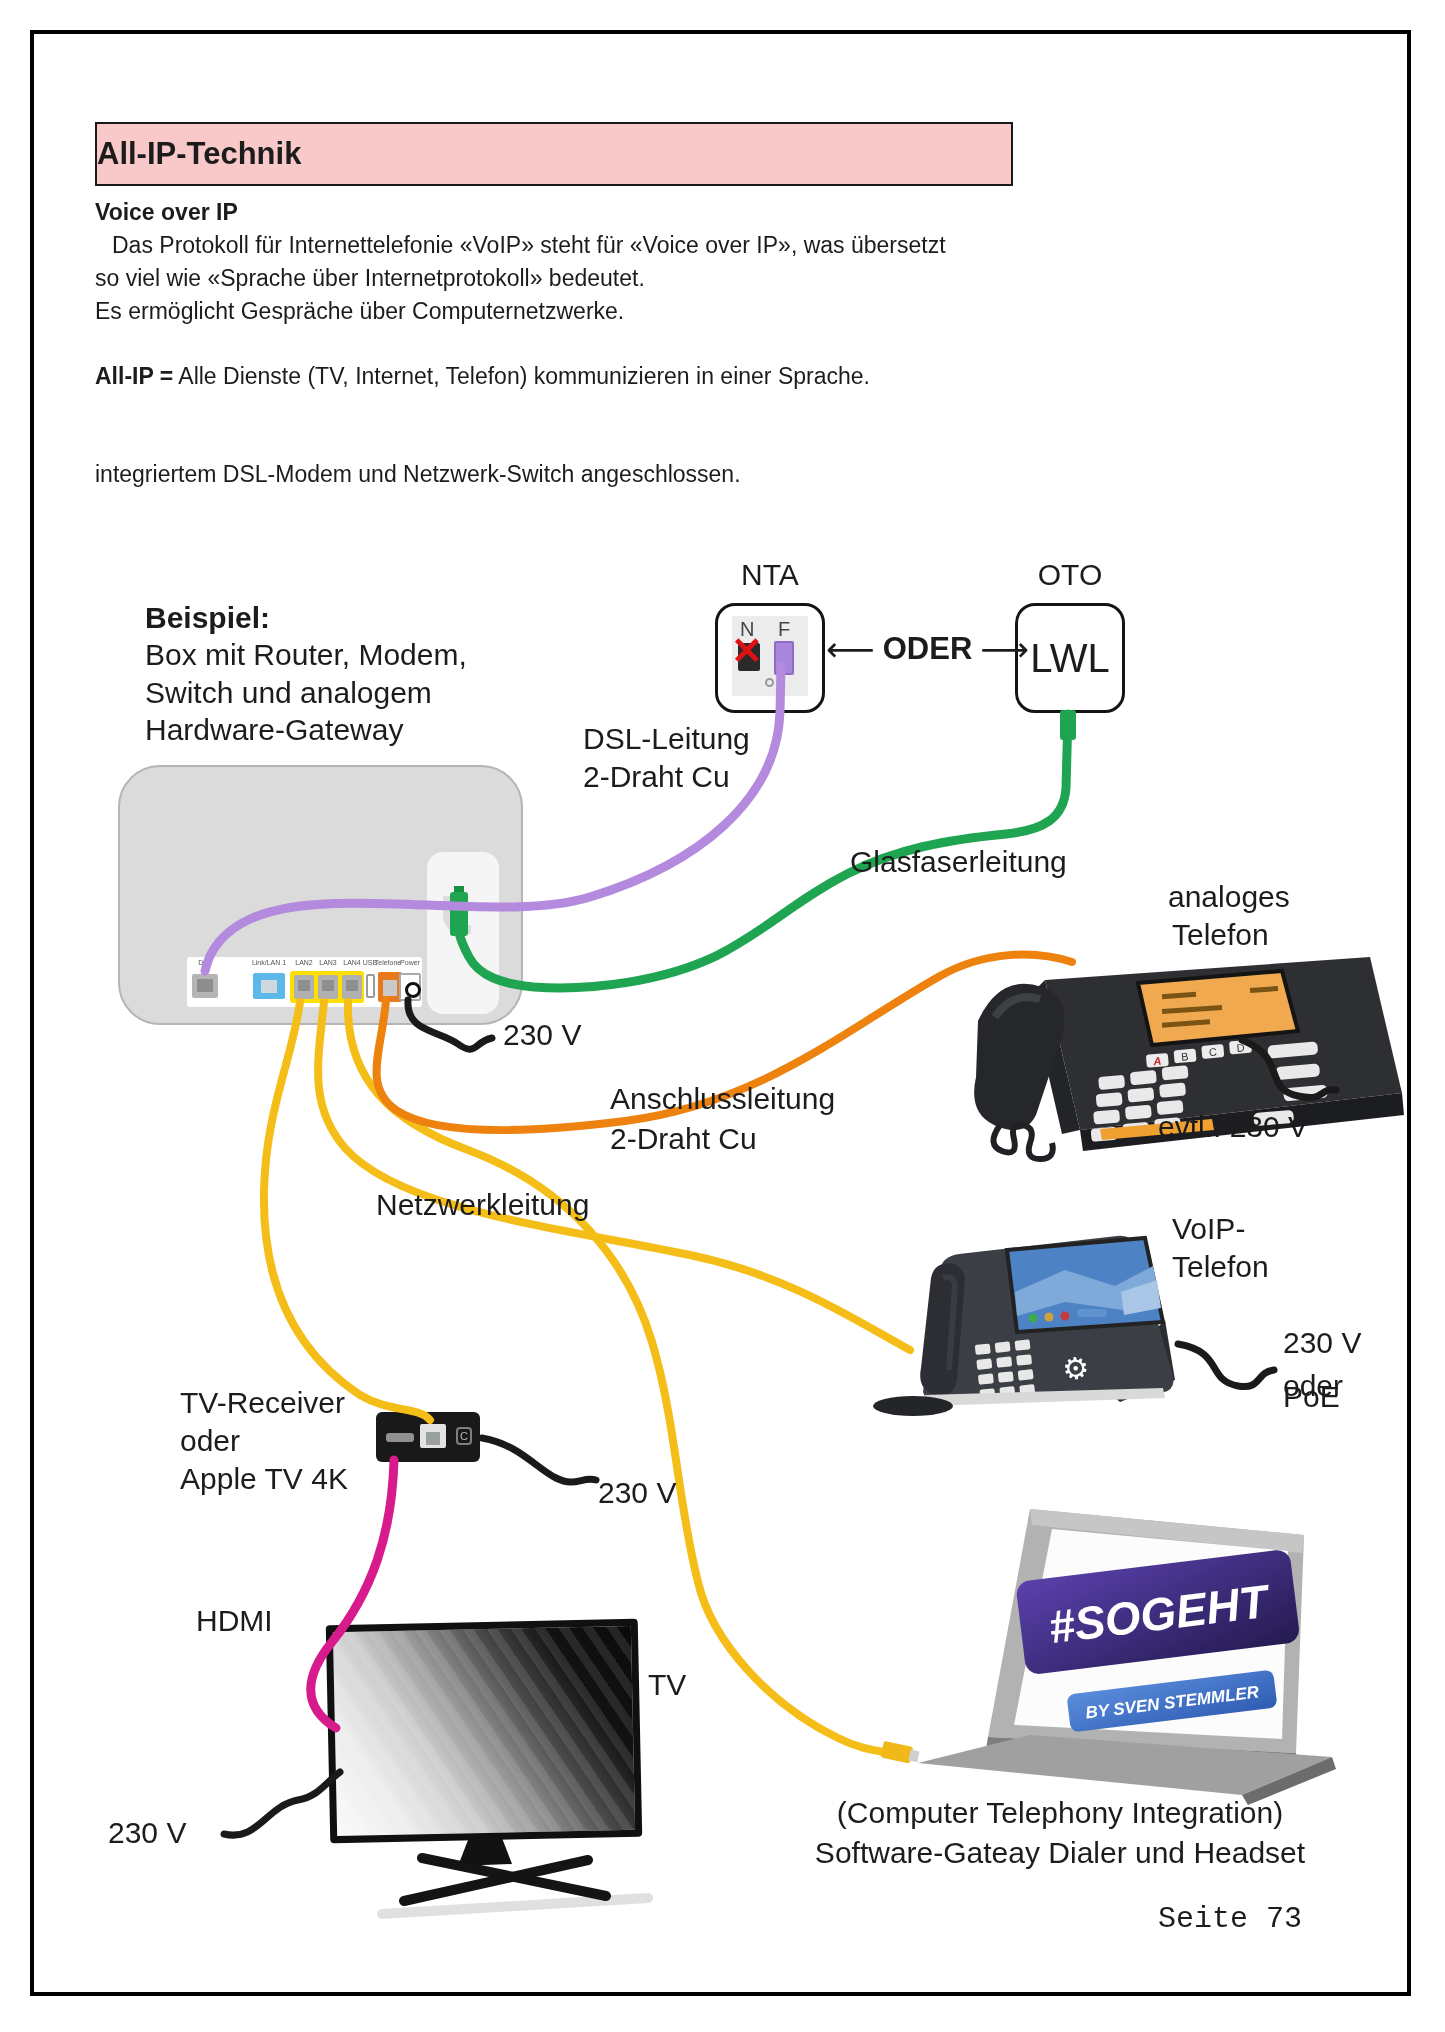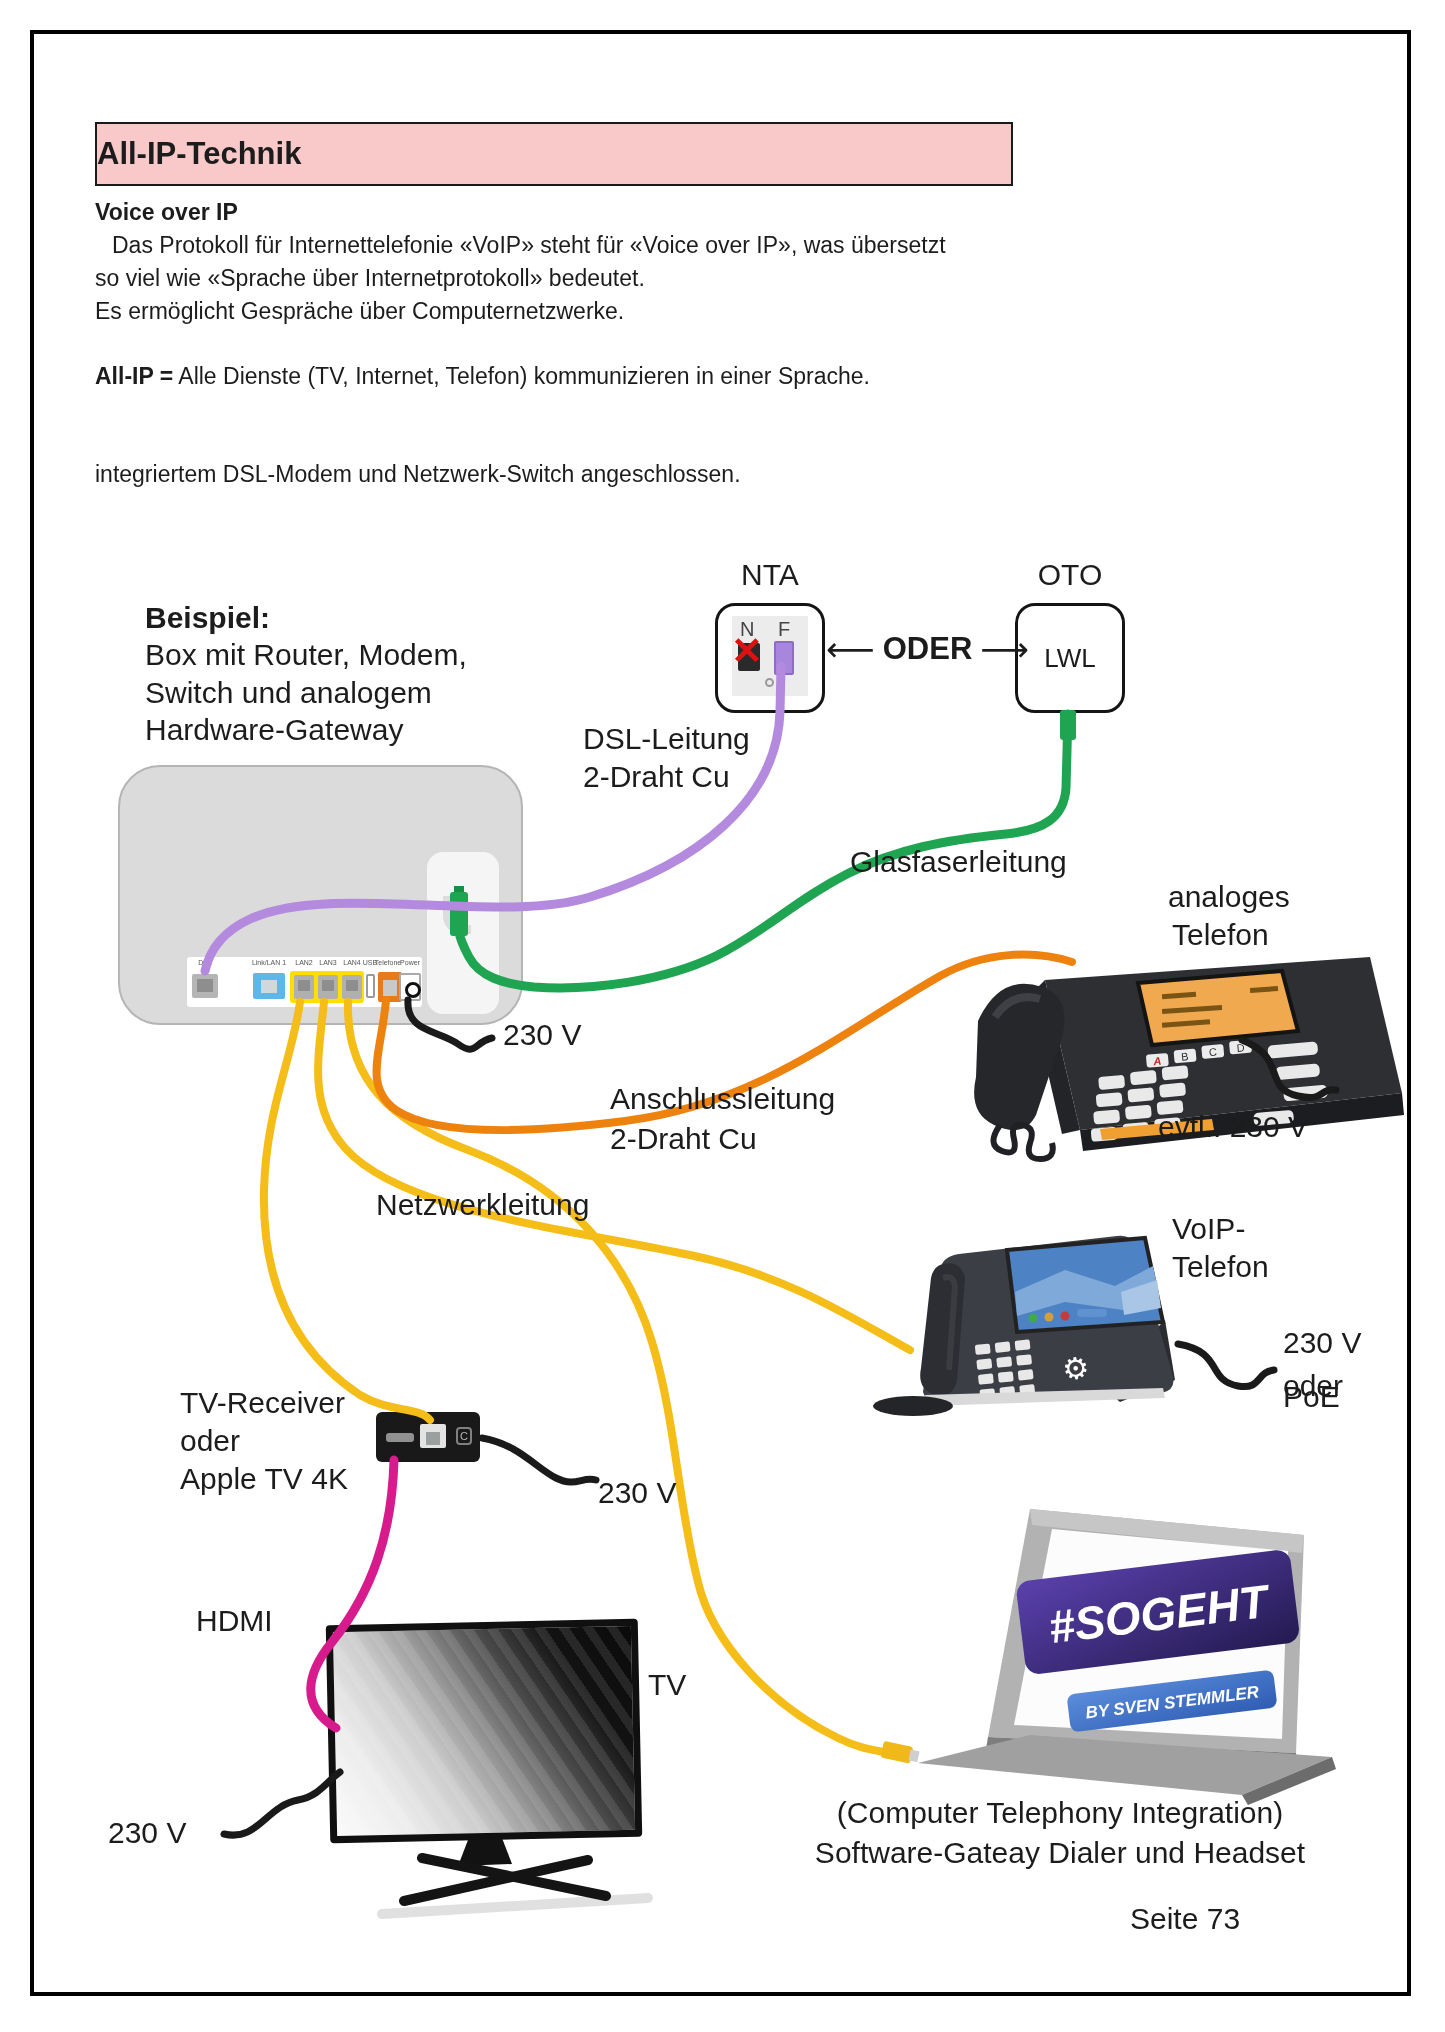--- a/index.html
+++ b/index.html
@@ -21,21 +21,21 @@
   .nta-plate{position:absolute;left:14px;top:10px;width:76px;height:80px;background:#ececec;}
   .nta-n{position:absolute;left:8px;top:2px;font-size:20px;color:#444;}
   .nta-f{position:absolute;left:46px;top:2px;font-size:20px;color:#444;}
   .nta-jack{position:absolute;left:6px;top:27px;width:22px;height:28px;background:#2a2a2a;border-radius:2px;}
   .nta-cross{position:absolute;left:-1px;top:13px;font-size:38px;font-weight:900;color:var(--cross_red,#dd1111);z-index:2;}
   .nta-plug{position:absolute;left:42px;top:25px;width:20px;height:34px;background:var(--plug_purple,#a886dd);
             border:2px solid #8f6cc4;border-radius:2px;box-sizing:border-box;}
   .nta-dot{position:absolute;left:33px;top:62px;width:9px;height:9px;border:2px solid #999;border-radius:50%;box-sizing:border-box;}
   .oto-box{position:absolute;left:1015px;top:603px;width:110px;height:110px;border:3px solid #141414;
            border-radius:20px;background:#fff;box-sizing:border-box;display:flex;align-items:center;
-           justify-content:center;font-size:26px;z-index:4;}
+           justify-content:center;font-size:40px;z-index:4;}
   .oder-row{position:absolute;left:826px;top:630px;width:196px;display:flex;align-items:center;gap:8px;z-index:8;}
   .oder-arrow{font-size:34px;line-height:38px;}
   .oder-word{font-size:31px;font-weight:bold;line-height:38px;}
   
   .router{position:absolute;left:118px;top:765px;width:405px;height:260px;background:#dbdbdb;
           border:2px solid #b5b5b5;border-radius:42px;box-sizing:border-box;z-index:4;}
   .recess{position:absolute;left:307px;top:85px;width:72px;height:162px;background:#f5f5f5;border-radius:16px;}
   .hook{position:absolute;left:16px;top:44px;width:28px;height:38px;border:9px solid #dcdcdc;border-top:none;
         border-right:none;border-radius:0 0 0 18px;box-sizing:border-box;}
   .strip{position:absolute;left:67px;top:190px;width:235px;height:50px;background:#fff;border-radius:3px;}
@@ -69,21 +69,21 @@
   .analog-phone{position:absolute;left:950px;top:925px;z-index:4;}
   .voip-phone{position:absolute;left:865px;top:1230px;z-index:4;}
   .laptop{position:absolute;left:890px;top:1495px;z-index:4;}
   .cables{position:absolute;left:0;top:0;z-index:6;pointer-events:none;}
   .c-purple{stroke:var(--cable_purple,#b48ade);}
   .c-green{stroke:var(--cable_green,#1fa551);}
   .c-yellow{stroke:var(--cable_yellow,#f5bd17);}
   .c-orange{stroke:var(--cable_orange,#ee820e);}
   .c-magenta{stroke:var(--cable_magenta,#d81b8c);}
   .c-black{stroke:var(--cable_black,#1a1a1a);}
-  .footer{position:absolute;left:1130px;top:1902px;width:200px;text-align:left;font-size:30px;z-index:8;}
+  .footer{position:absolute;left:1130px;top:1902px;width:200px;text-align:center;font-size:30px;z-index:8;font-family:Liberation Mono, monospace;}
 </style>
 </head>
 <body>
 
 <div class="page">
   <div class="frame"></div>
 
   <div class="banner">
     <span>All-IP-Technik</span>
   </div>

